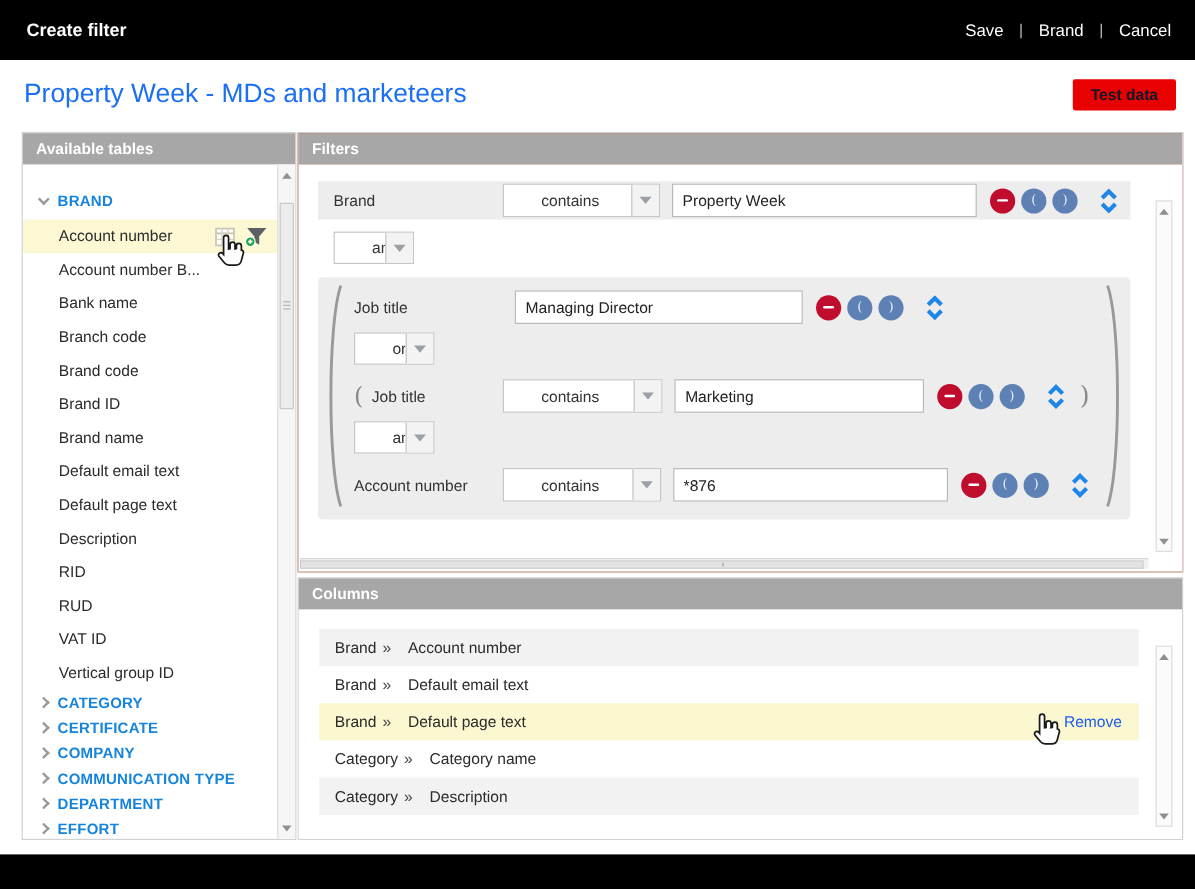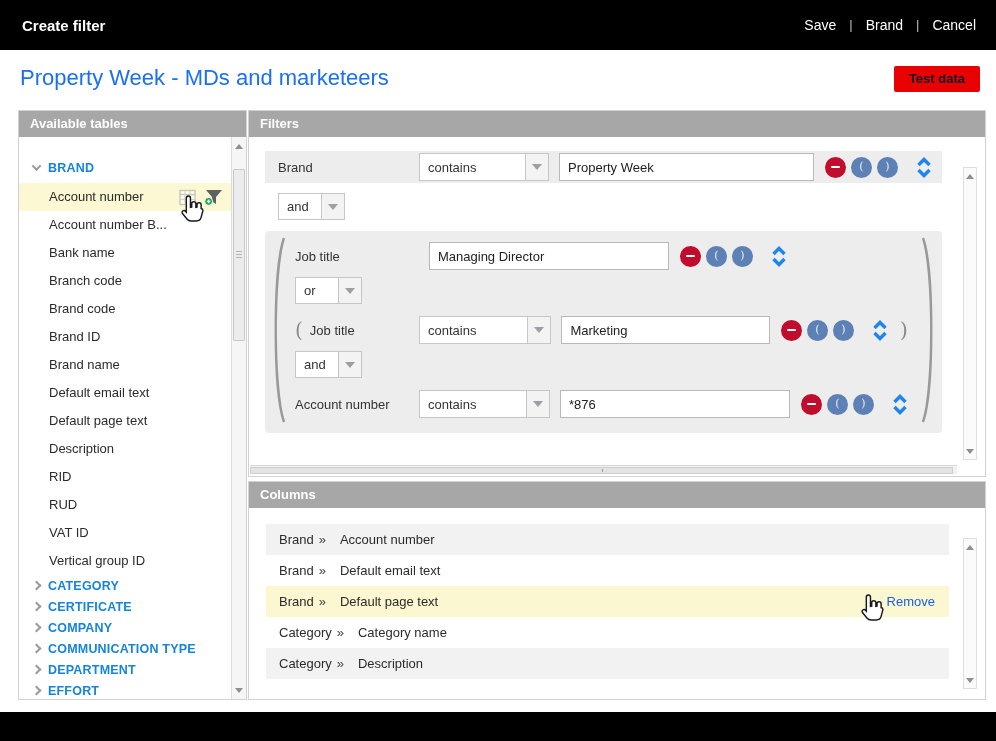--- a/index.html
+++ b/index.html
@@ -54,21 +54,21 @@
   .lthumb { position:absolute; left:1px; right:1px; top:32px; height:172px; background:#ececec;
             border:1px solid #c9c9c9; border-radius:1px; }
   .lthumb .grips { position:absolute; left:2px; right:2px; top:50%; margin-top:-4px; }
   .lthumb .grips i { display:block; height:1px; background:#b5b5b5; margin-bottom:2px; }
 
   
   .filters-body { position:absolute; left:0; top:26px; right:0; bottom:0; background:#fff; overflow:hidden; }
   .fblock { margin-left:16px; width:677px; }
   .frow-top { margin-top:14px; height:32px; background:#ededed; display:flex; align-items:center; padding:0 10px 0 13px; }
   .flabel { width:141px; font-size:13px; color:#333; flex-shrink:0; }
-  .fsel { height:28px; background:#fff; border:1px solid #c6c6c6; display:flex; align-items:stretch; cursor:pointer; }
+  .fsel { height:28px; background:#fff; border:1px solid #c6c6c6; display:flex; align-items:stretch; cursor:pointer;padding-left:23px; }
   .fsel-main { width:137px; }
   .fsel-text { flex:1; font-size:13px; color:#333; padding:6px 8px 0; white-space:nowrap; overflow:hidden; }
   .fsel-btn { width:23px; border-left:1px solid #c6c6c6; background:#f3f3f3; display:flex; align-items:center; justify-content:center; }
   .fsel-btn i { width:0; height:0; border-left:5px solid transparent; border-right:5px solid transparent; border-top:6px solid #9aa0a6; }
   .finput { height:28px; border:1px solid #b9b9b9; padding:0 8px; font-size:13px; color:#222;
             margin-left:10px; font-family:"Liberation Sans", sans-serif; background:#fff; }
   .w-top { width:268px; } .w-grp { width:240px; } .w-inner { width:215px; }
   .ctrls { display:flex; align-items:center; margin-left:11px; gap:5px; }
   .cbtn { width:21px; height:21px; border-radius:50%; display:flex; align-items:center; justify-content:center; cursor:pointer; }
   .cbtn.red { background:#c00d2e; }

